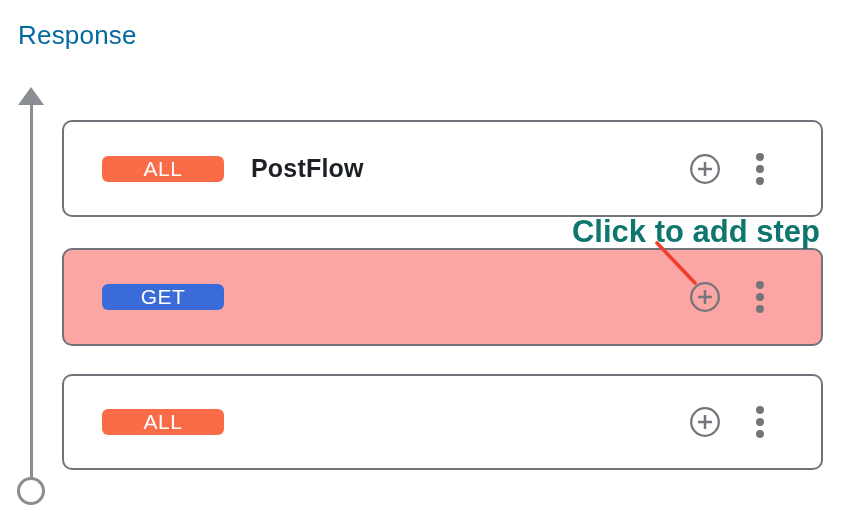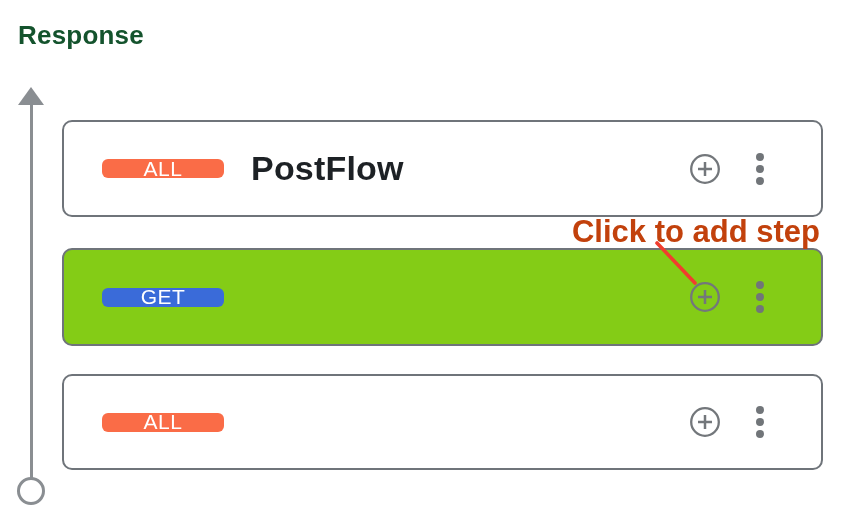--- a/index.html
+++ b/index.html
@@ -9,22 +9,22 @@
     width: 844px;
     height: 514px;
     background: #ffffff;
     overflow: hidden;
   }
   .page-title {
     position: absolute;
     left: 18px;
     top: 20px;
     font-size: 26px;
-    font-weight: 700;
-    color: #14532d;
+    font-weight: 400;
+    color: #0369a1;
     letter-spacing: 0.2px;
   }
   
   .flow-line {
     position: absolute;
     left: 30px;
     top: 103px;
     width: 3px;
     height: 375px;
     background: #8a8e92;
@@ -55,38 +55,38 @@
     width: 761px;
     box-sizing: border-box;
     border: 2px solid #6f747a;
     border-radius: 10px;
     background: #ffffff;
     display: flex;
     align-items: center;
     padding-left: 38px;
   }
   .card.c1 { top: 120px; height: 97px; }
-  .card.c2 { top: 248px; height: 98px; background: #84cc16; }
+  .card.c2 { top: 248px; height: 98px; background: #fca5a5; }
   .card.c3 { top: 374px; height: 96px; }
   .badge {
     min-width: 122px;
-    height: 19px;
+    height: 26px;
     border-radius: 6px;
     display: inline-flex;
     align-items: center;
     justify-content: center;
     color: #ffffff;
     font-size: 21px;
     font-weight: 500;
     letter-spacing: 0.5px;
     box-sizing: border-box;
   }
   .flow-label {
     margin-left: 27px;
-    font-size: 34px;
+    font-size: 25px;
     font-weight: 700;
     color: #1d2125;
     letter-spacing: 0.2px;
   }
   .add-btn {
     position: absolute;
     left: 625px;
     top: 50%;
     transform: translateY(-50%);
     width: 32px;
@@ -110,21 +110,21 @@
     border-radius: 50%;
     background: #717579;
   }
   
   .annotation-text {
     position: absolute;
     top: 214px;
     right: 24px;
     font-size: 31px;
     font-weight: 700;
-    color: #c2410c;
+    color: #0f766e;
     white-space: nowrap;
   }
   .annotation-line {
     position: absolute;
     left: 652px;
     top: 240px;
   }
 </style>
 </head>
 <body>

